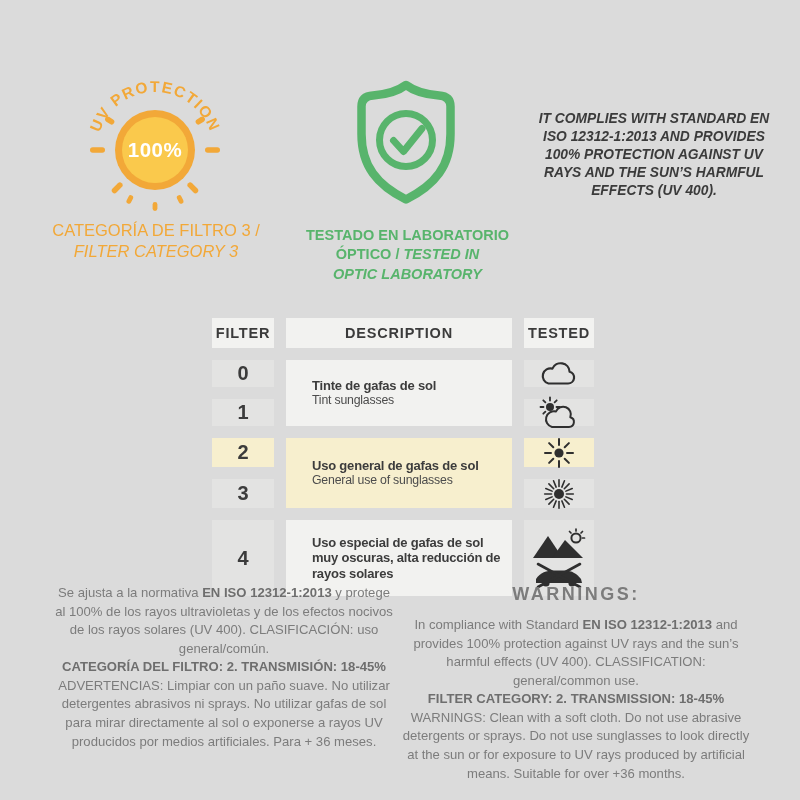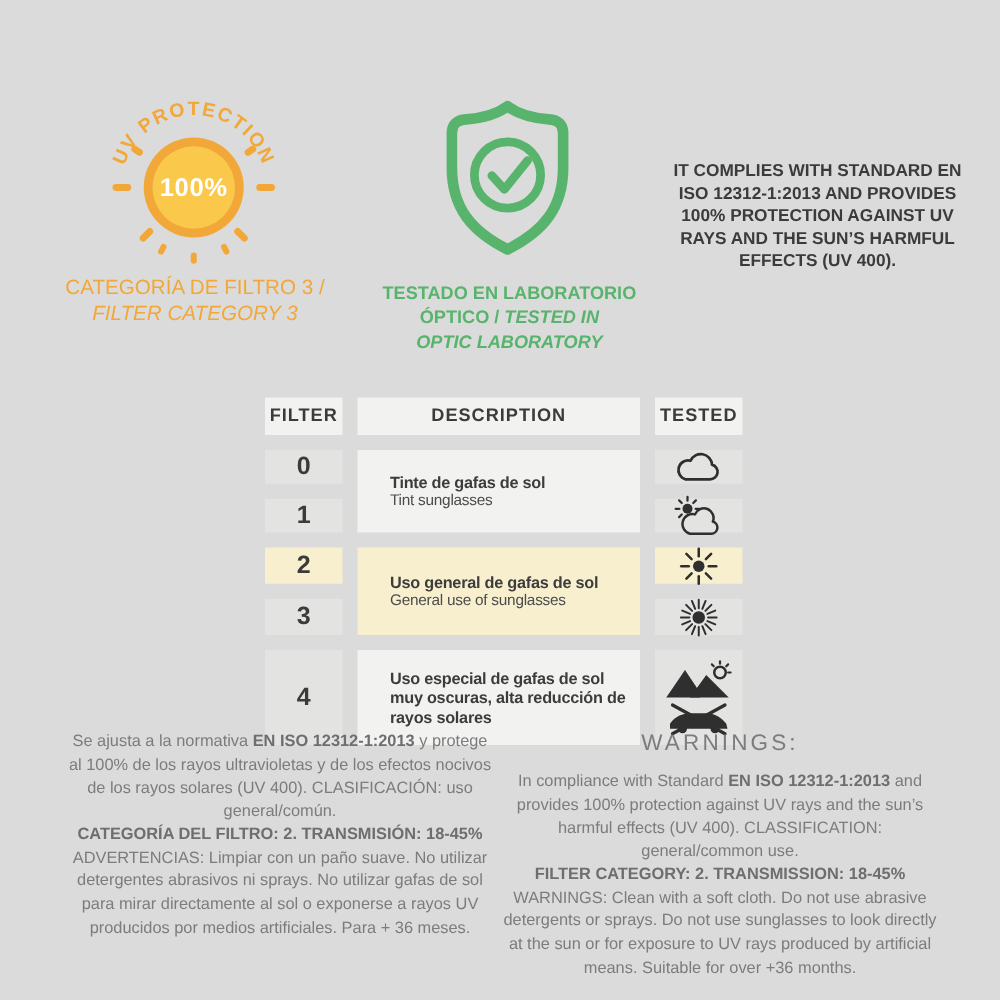--- a/index.html
+++ b/index.html
@@ -8,21 +8,21 @@
 
   
   .uv-svg{position:absolute;left:80px;top:70px;}
   .uv-caption{position:absolute;left:40px;top:220px;width:232px;text-align:center;
     color:var(--c-orange,#f2a838);font-weight:400;font-size:16.5px;line-height:1.25;white-space:pre-line;}
   .shield-svg{position:absolute;left:347px;top:76px;}
   .lab-caption{position:absolute;left:295px;top:226px;width:225px;text-align:center;
     color:var(--c-green,#58b46c);font-weight:700;font-size:14.5px;line-height:1.34;white-space:pre-line;}
   .protect{position:absolute;left:533px;top:108px;width:242px;text-align:center;color:var(--c-text_dark,#3b3b3b);}
   .protect .es{font-weight:700;font-size:15.5px;line-height:1.22;}
-  .protect .en{font-weight:700;font-size:13.8px;line-height:1.3;margin-top:20px;}
+  .protect .en{font-weight:700;font-style:italic;font-size:13.8px;line-height:1.3;margin-top:2px;}
 
   
   .filter-table{position:absolute;left:212px;top:318px;display:grid;
     grid-template-columns:62px 226px 70px;
     grid-template-rows:30px 27px 27px 29px 29px 76px;gap:12px;}
   .cell{display:flex;align-items:center;justify-content:center;}
   .cell.light{background:var(--c-cell_light,#f2f2f0);}
   .cell.gray{background:var(--c-cell_gray,#e3e3e2);}
   .cell.hl{background:var(--c-highlight,#f7efce);}
   .hcell{font-weight:700;font-size:14.5px;letter-spacing:.8px;color:var(--c-text_dark,#3b3b3b);}
@@ -31,21 +31,21 @@
   .desc .es{font-weight:700;font-size:13px;letter-spacing:-.2px;color:#3c3c3c;line-height:1.18;}
   .desc .en{font-weight:400;font-size:12.3px;letter-spacing:-.2px;color:#4c4c4c;line-height:1.18;}
   .symcell{flex-direction:column;gap:2px;}
 
   
   .warn-col{position:absolute;text-align:center;}
   .warn-col.sp{left:54px;top:584px;width:340px;}
   .warn-col.en{left:400px;top:584px;width:352px;}
   .warn-title{font-size:18px;letter-spacing:2.5px;color:var(--c-text_gray,#8a8a8a);margin-bottom:11px;}
   .warn-col.sp .warn-title{font-weight:700;}
-  .warn-col.en .warn-title{font-weight:400;}
+  .warn-col.en .warn-title{font-weight:700;}
   .warn-body{font-size:13.1px;line-height:1.42;color:var(--c-text_gray,#7c7c7c);white-space:pre-line;}
   .b{font-weight:700;color:#6e6e6e;}
   .i{font-style:italic;}
 
   svg text{font-family:"Liberation Sans", sans-serif;}
 </style>
 </head>
 <body>
 
 <div class="page">

